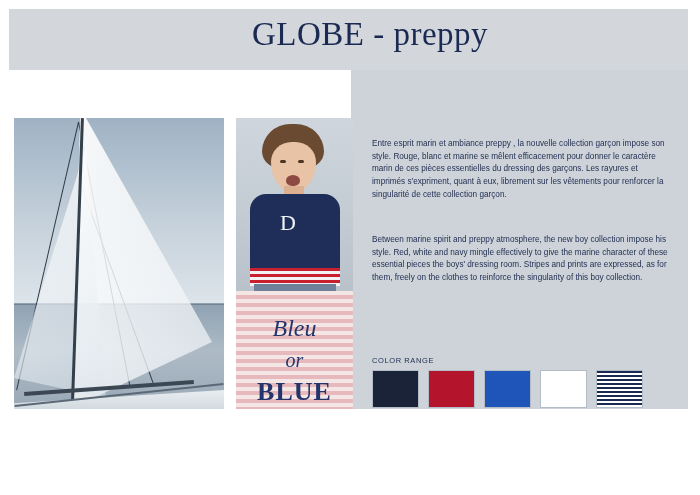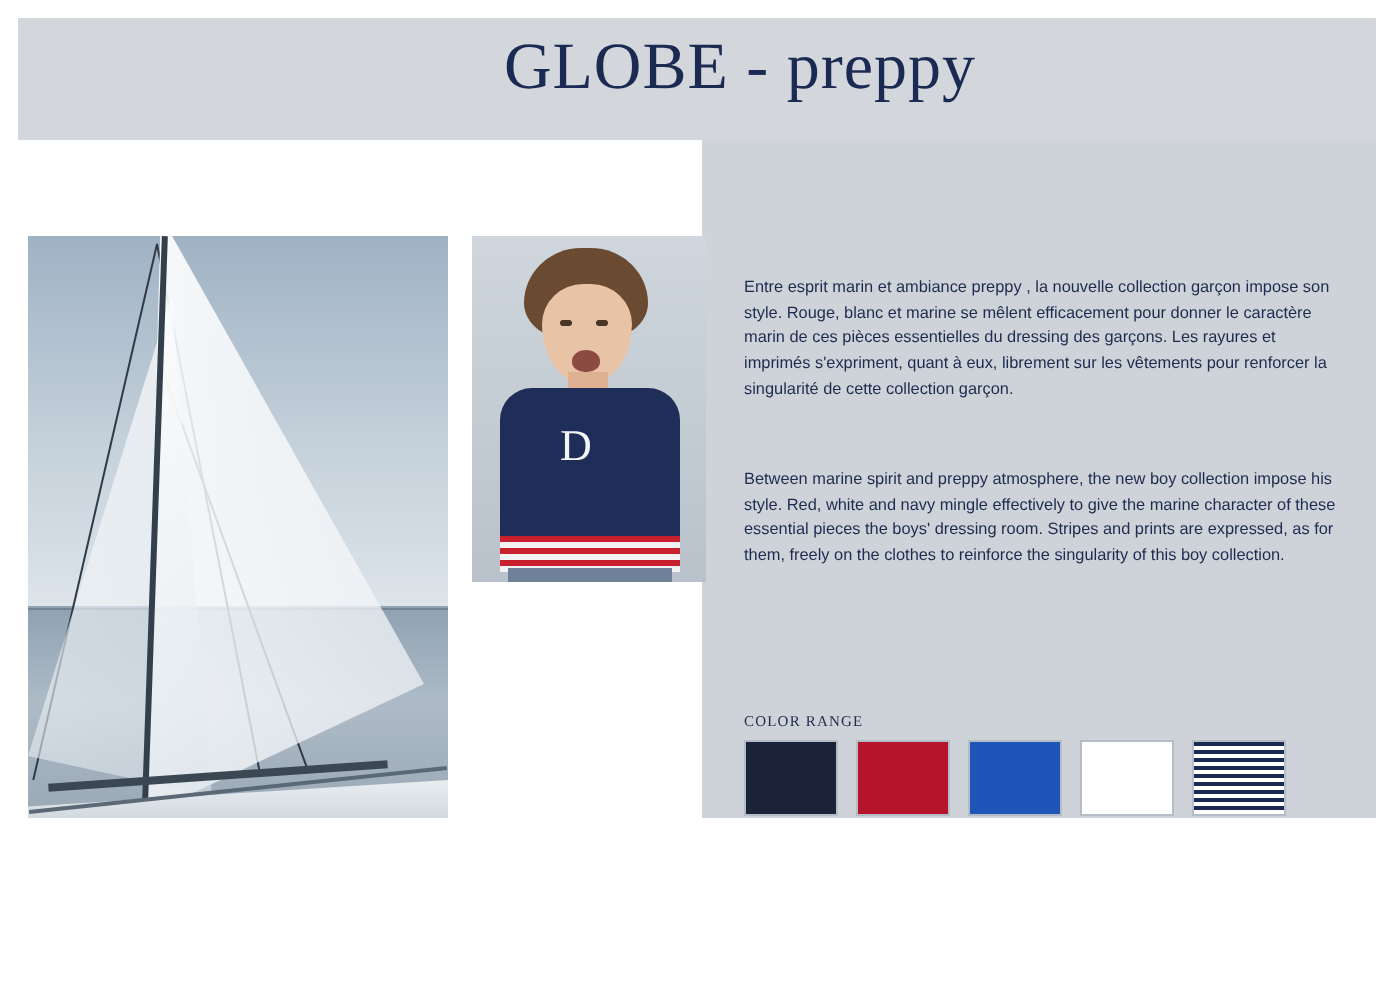--- a/index.html
+++ b/index.html
@@ -258,21 +258,20 @@
   .para-fr { left: 372px; top: 138px; width: 300px; }
   .para-en { left: 372px; top: 234px; width: 300px; }
 
   
   .cr-label {
     position: absolute;
     left: 372px; top: 356px;
     font-size: 7.5px;
     letter-spacing: 0.6px;
     color: #1d2b4e;
-    font-family: Liberation Serif, serif;
   }
   .swatches {
     position: absolute;
     left: 372px; top: 370px;
     display: flex;
     gap: 9px;
   }
   .sw-col { width: 47px; }
   .sw-chip {
     width: 47px; height: 38px;
@@ -331,20 +330,26 @@
     <div class="boy-eye-l"></div>
     <div class="boy-eye-r"></div>
     <div class="boy-mouth"></div>
     <div class="boy-neck"></div>
     <div class="boy-sweater"></div>
     <div class="boy-letter">D</div>
     <div class="boy-stripes"></div>
     <div class="boy-jeans"></div>
   </div>
 
+  <div class="photo-bleu">
+    <div class="bleu-word bleu-1">Bleu</div>
+    <div class="bleu-word bleu-2">or</div>
+    <div class="bleu-word bleu-3">BLUE</div>
+    <div class="photo-bleu-caption">GLOBE PRINT</div>
+  </div>
 
   <div class="para para-fr">Entre esprit marin et ambiance preppy , la nouvelle collection garçon impose son style. Rouge, blanc et marine se mêlent efficacement pour donner le caractère marin de ces pièces essentielles du dressing des garçons. Les rayures et imprimés s'expriment, quant à eux, librement sur les vêtements pour renforcer la singularité de cette collection garçon.</div>
   <div class="para para-en">Between marine spirit and preppy atmosphere, the new boy collection impose his style. Red, white and navy mingle effectively to give the marine character of these essential pieces the boys' dressing room. Stripes and prints are expressed, as for them, freely on the clothes to reinforce the singularity of this boy collection.</div>
 
   <div class="cr-label">COLOR RANGE</div>
   <div class="swatches">
     <div class="sw-col">
       <div class="sw-chip" style="background: rgb(27, 35, 56);"></div>
       <div class="sw-name">NAVY BLAZER</div>
     </div>

